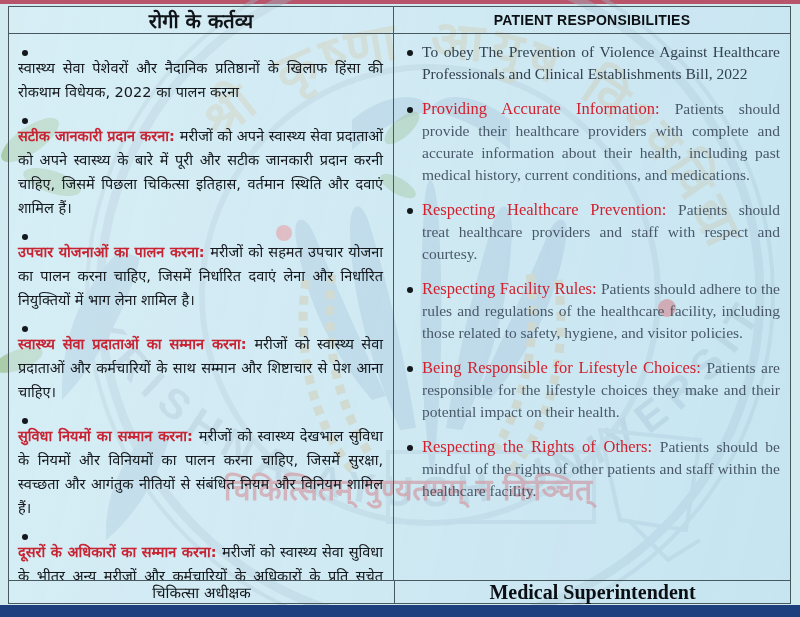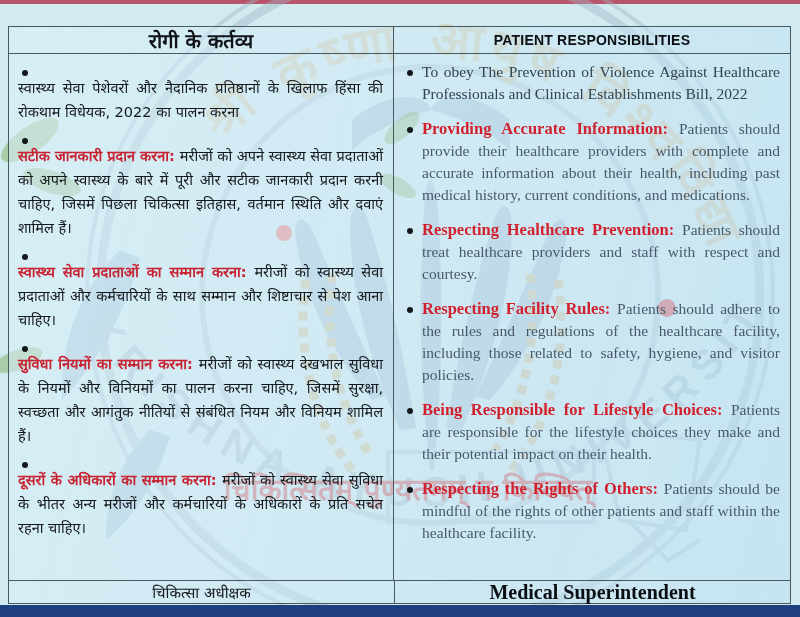--- a/index.html
+++ b/index.html
@@ -14,21 +14,20 @@
 
   .watermark{position:absolute;top:0;left:0;z-index:0;pointer-events:none;}
 
   .doc{
     position:absolute;left:8px;right:9px;top:6px;bottom:13px;z-index:1;
     border:1px solid #48585f;
     background:linear-gradient(103deg,rgba(219,240,249,.55) 0%,rgba(205,232,245,.5) 50%,rgba(188,223,242,.55) 100%);
     display:grid;
     grid-template-columns:385px 1fr;
     grid-template-rows:27px 1fr 23px;
-    margin-top:20px;
   }
   .cell{min-width:0;}
   .vline{border-right:1px solid #48585f;}
   .col-header{
     display:flex;align-items:center;justify-content:center;
     border-bottom:1px solid #48585f;
   }
   .col-header.hindi{
     font-family:"DejaVu Serif","Liberation Serif",serif;
     font-weight:bold;font-size:20px;color:#101418;
@@ -52,21 +51,21 @@
   }
   .left-body .lead{color:#c82332;font-weight:bold;}
 
   .right-body li{margin-bottom:13px;}
   .right-body .txt{
     flex:1;min-width:0;
     font-family:"Liberation Serif","DejaVu Serif",serif;
     font-size:15.5px;line-height:22px;color:#49596a;
     text-align:justify;
   }
-  .right-body .lead{color:#d2212e;font-weight:bold;font-size:16.5px;}
+  .right-body .lead{color:#d2212e;font-weight:normal;font-size:16.5px;}
   .right-body li:first-child .txt{color:#33424f;}
 
   .footer-row{
     grid-column:1 / 3;
     border-top:1px solid #48585f;
     display:flex;align-items:stretch;
   }
   .footer-cell{display:flex;align-items:center;justify-content:center;}
   .footer-cell.left{width:385px;border-right:1px solid #48585f;
     font-family:"DejaVu Serif","Liberation Serif",serif;font-size:15px;color:#14181c;}
@@ -147,20 +146,24 @@
   <li>
     <span class="dot"></span>
     <span class="txt"><span>स्वास्थ्य सेवा पेशेवरों और नैदानिक प्रतिष्ठानों के खिलाफ हिंसा की रोकथाम विधेयक, 2022 का पालन करना</span></span>
   </li>
 
   <li>
     <span class="dot"></span>
     <span class="txt"><span class="lead">सटीक जानकारी प्रदान करना: </span><span>मरीजों को अपने स्वास्थ्य सेवा प्रदाताओं को अपने स्वास्थ्य के बारे में पूरी और सटीक जानकारी प्रदान करनी चाहिए, जिसमें पिछला चिकित्सा इतिहास, वर्तमान स्थिति और दवाएं शामिल हैं।</span></span>
   </li>
 
+  <li>
+    <span class="dot"></span>
+    <span class="txt"><span class="lead">उपचार योजनाओं का पालन करना: </span><span>मरीजों को सहमत उपचार योजना का पालन करना चाहिए, जिसमें निर्धारित दवाएं लेना और निर्धारित नियुक्तियों में भाग लेना शामिल है।</span></span>
+  </li>
 
   <li>
     <span class="dot"></span>
     <span class="txt"><span class="lead">स्वास्थ्य सेवा प्रदाताओं का सम्मान करना: </span><span>मरीजों को स्वास्थ्य सेवा प्रदाताओं और कर्मचारियों के साथ सम्मान और शिष्टाचार से पेश आना चाहिए।</span></span>
   </li>
 
   <li>
     <span class="dot"></span>
     <span class="txt"><span class="lead">सुविधा नियमों का सम्मान करना: </span><span>मरीजों को स्वास्थ्य देखभाल सुविधा के नियमों और विनियमों का पालन करना चाहिए, जिसमें सुरक्षा, स्वच्छता और आगंतुक नीतियों से संबंधित नियम और विनियम शामिल हैं।</span></span>
   </li>

